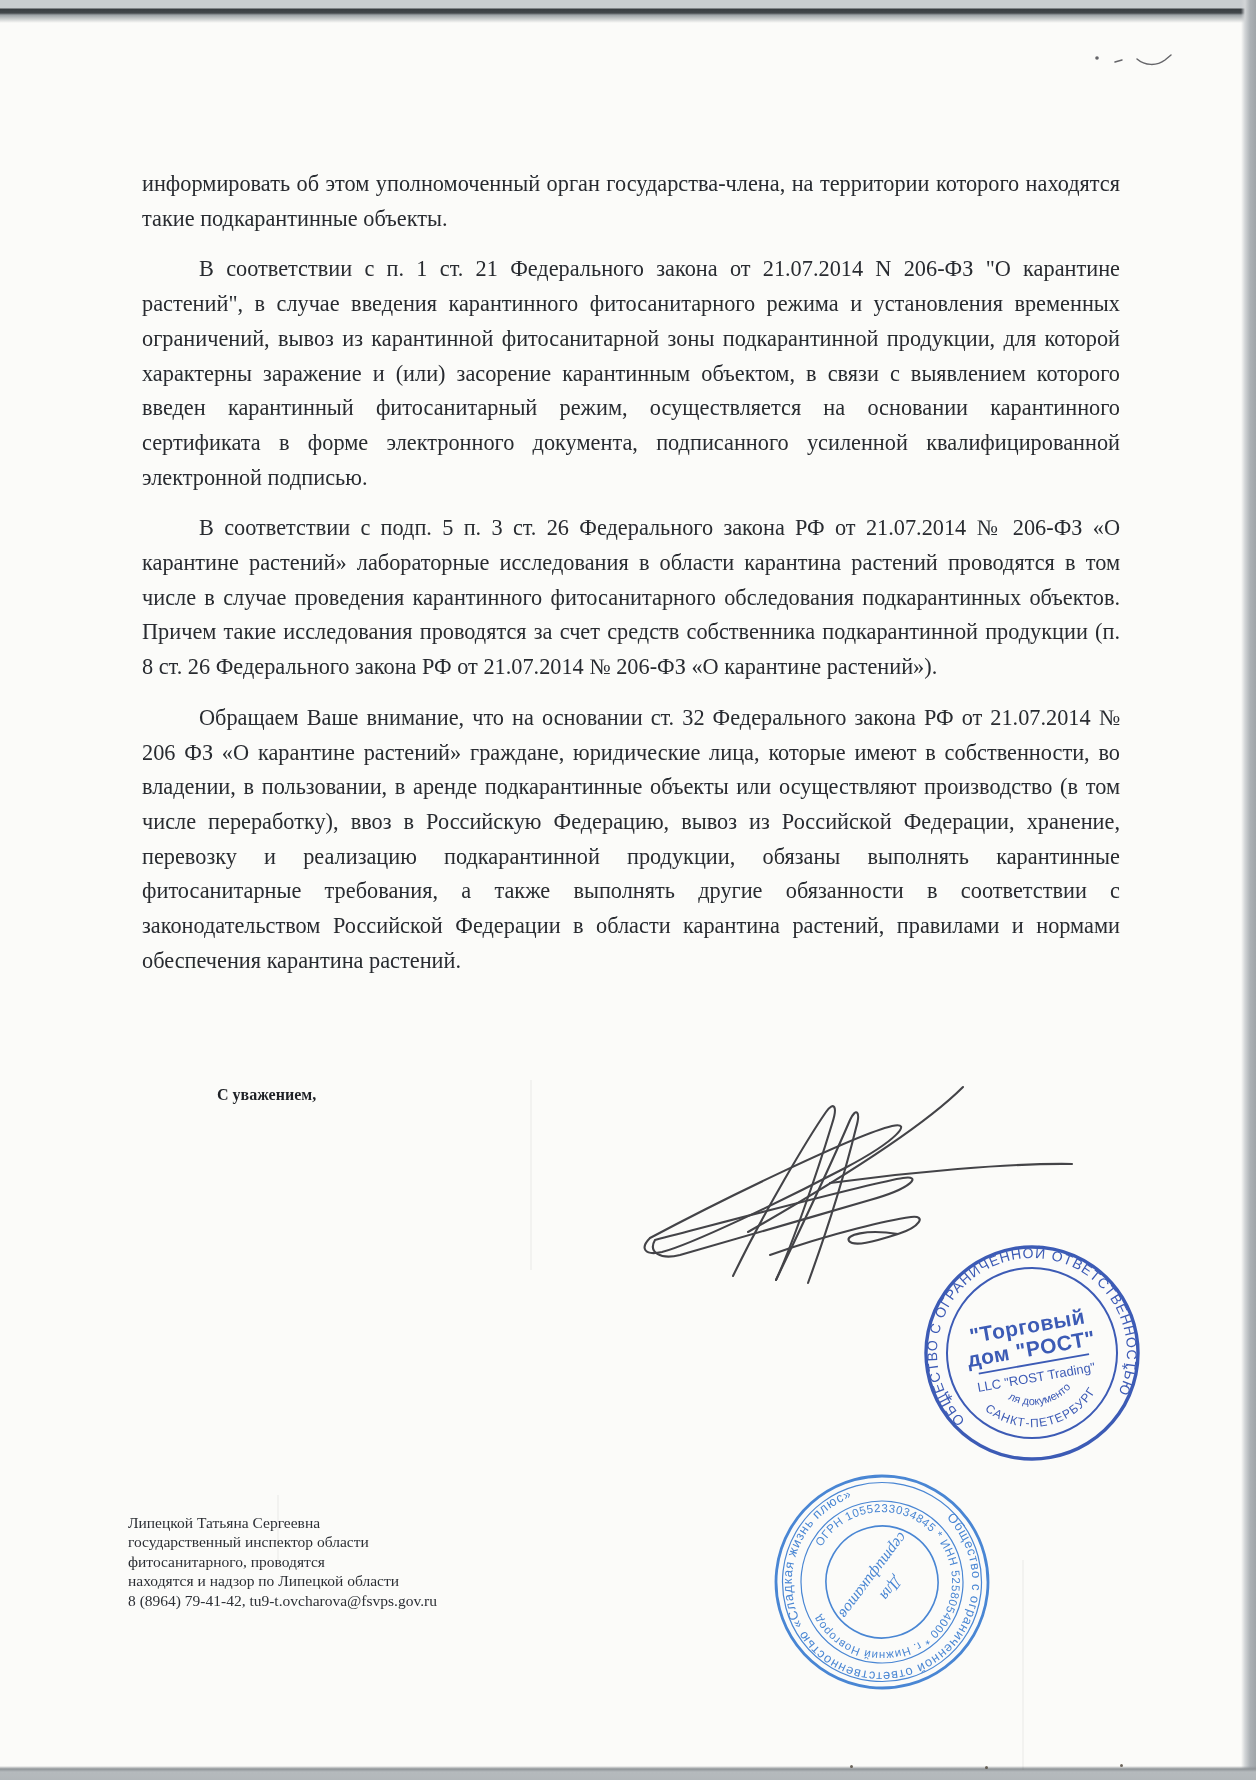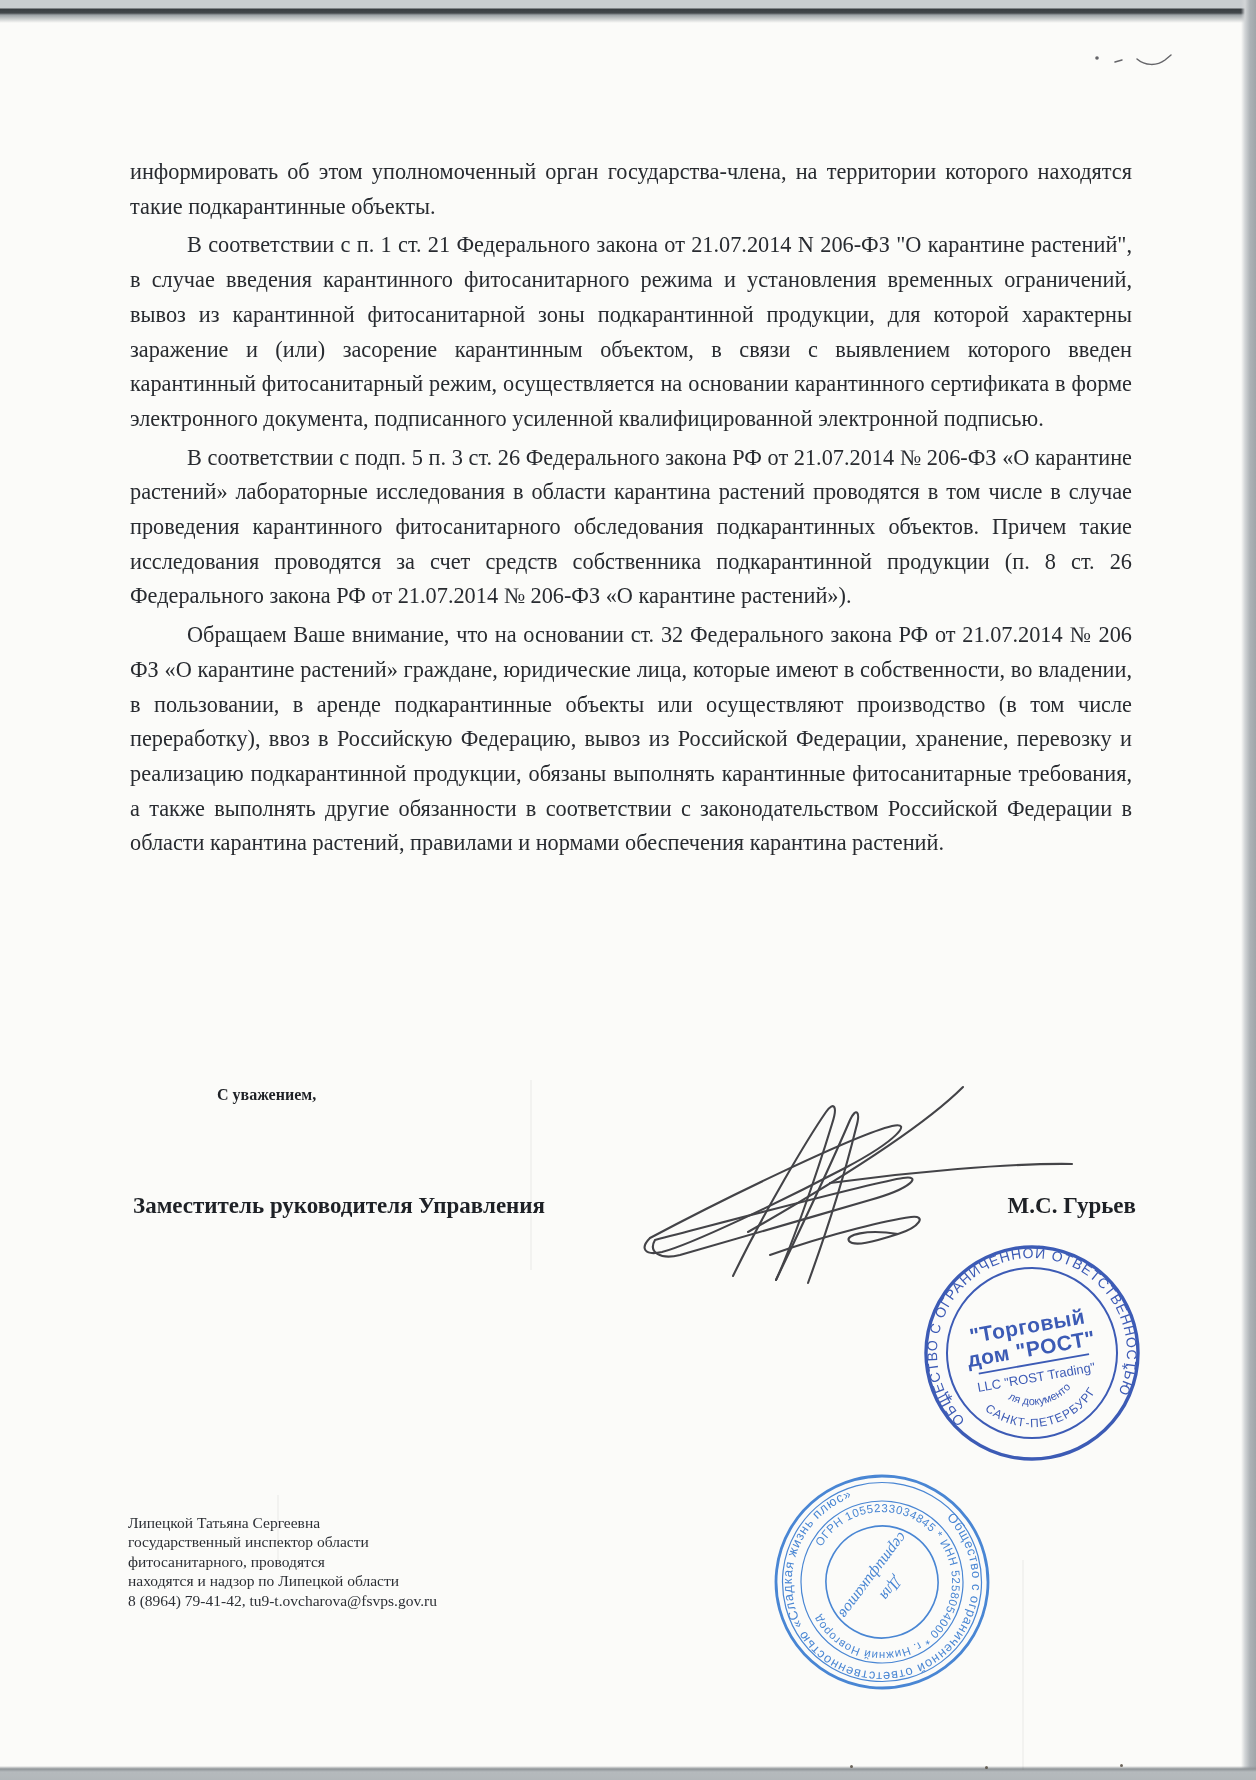--- a/index.html
+++ b/index.html
@@ -17,21 +17,21 @@
   .edge-bottom{position:absolute;left:0;bottom:0;width:100%;height:14px;
     background:linear-gradient(rgba(251,251,249,0) 0px,#8f9498 3px,#b5babd 6px,#b2b7ba 14px);}
   .streak{position:absolute;width:2px;background:rgba(70,75,80,0.05);}
   .speck{position:absolute;width:3px;height:3px;border-radius:50%;background:#4b4236;opacity:.8;}
 
   
   .letter-body{
     position:absolute; left:126px; top:151px; width:1010px;
     font-size:22.3px; line-height:34.7px; text-align:justify;
   }
-  .letter-body p{margin:4px; text-indent:57px;}
+  .letter-body p{margin:16px; text-indent:57px;}
   .letter-body p.first{text-indent:0;}
 
   .closing{position:absolute; left:217px; top:1086px;
     font-size:16px; font-weight:bold; color:#1e2126;}
   .sign-row{position:absolute; left:133px; right:120px; top:1193px;
     display:flex; justify-content:space-between;
     font-size:23px; font-weight:bold; color:#1e2126;}
 
   .footer{position:absolute; left:128px; top:1513px;
     font-size:15.5px; line-height:19.4px; color:#2c2f35;}
@@ -69,24 +69,20 @@
 
   <div class="letter-body">
     <p class="first">информировать об этом уполномоченный орган государства-члена, на территории которого находятся такие подкарантинные объекты.</p>
     <p>В соответствии с п. 1 ст. 21 Федерального закона от 21.07.2014 N 206-ФЗ "О карантине растений", в случае введения карантинного фитосанитарного режима и установления временных ограничений, вывоз из карантинной фитосанитарной зоны подкарантинной продукции, для которой характерны заражение и (или) засорение карантинным объектом, в связи с выявлением которого введен карантинный фитосанитарный режим, осуществляется на основании карантинного сертификата в форме электронного документа, подписанного усиленной квалифицированной электронной подписью.</p>
     <p>В соответствии с подп. 5 п. 3 ст. 26 Федерального закона РФ от 21.07.2014 № 206-ФЗ «О карантине растений» лабораторные исследования в области карантина растений проводятся в том числе в случае проведения карантинного фитосанитарного обследования подкарантинных объектов. Причем такие исследования проводятся за счет средств собственника подкарантинной продукции (п. 8 ст. 26 Федерального закона РФ от 21.07.2014 № 206-ФЗ «О карантине растений»).</p>
     <p>Обращаем Ваше внимание, что на основании ст. 32 Федерального закона РФ от 21.07.2014 № 206 ФЗ «О карантине растений» граждане, юридические лица, которые имеют в собственности, во владении, в пользовании, в аренде подкарантинные объекты или осуществляют производство (в том числе переработку), ввоз в Российскую Федерацию, вывоз из Российской Федерации, хранение, перевозку и реализацию подкарантинной продукции, обязаны выполнять карантинные фитосанитарные требования, а также выполнять другие обязанности в соответствии с законодательством Российской Федерации в области карантина растений, правилами и нормами обеспечения карантина растений.</p>
   </div>
 
   <div class="closing">С уважением,</div>
 
-  <div class="sign-row">
-    <span>Заместитель руководителя Управления</span>
-    <span>М.С. Гурьев</span>
-  </div>
 
   <svg class="signature" viewBox="0 0 460 215">
     <g fill="none" stroke="#35353a" stroke-width="2.1" stroke-linecap="round" stroke-linejoin="round" opacity="0.92">
       <path d="M 20 158 C 95 118, 225 55, 262 46 C 283 41, 268 60, 215 88 C 150 122, 60 165, 32 172 C 14 176, 10 168, 20 158"></path>
       <path d="M 118 152 C 195 108, 290 50, 333 7"></path>
       <path d="M 200 103 C 280 92, 380 83, 442 84"></path>
       <path d="M 25 160 C 110 138, 245 102, 273 98 C 292 95, 283 108, 240 120 C 175 139, 85 165, 50 175 C 30 180, 18 172, 25 160"></path>
       <path d="M 103 196 C 135 130, 178 58, 196 32 C 204 21, 208 26, 202 44 C 185 100, 160 170, 146 200"></path>
       <path d="M 146 200 C 170 150, 205 75, 220 40 C 226 27, 231 31, 226 48 C 212 105, 190 170, 178 203"></path>
       <path d="M 140 175 C 205 152, 260 140, 281 137 C 297 135, 290 147, 268 154 C 243 162, 224 167, 219 161 C 215 155, 236 149, 268 154"></path>

